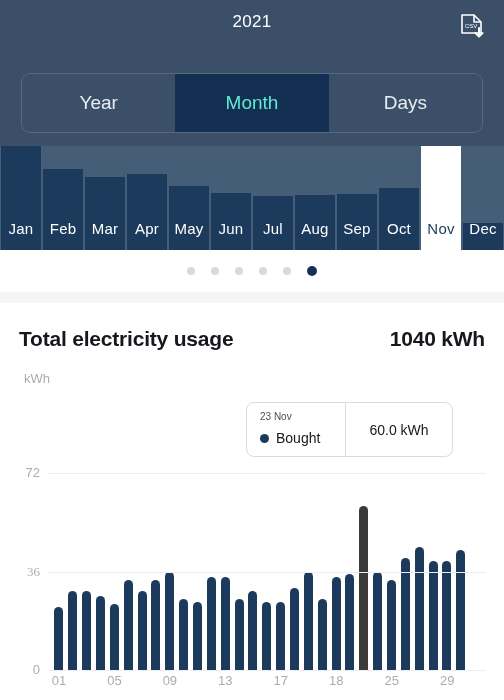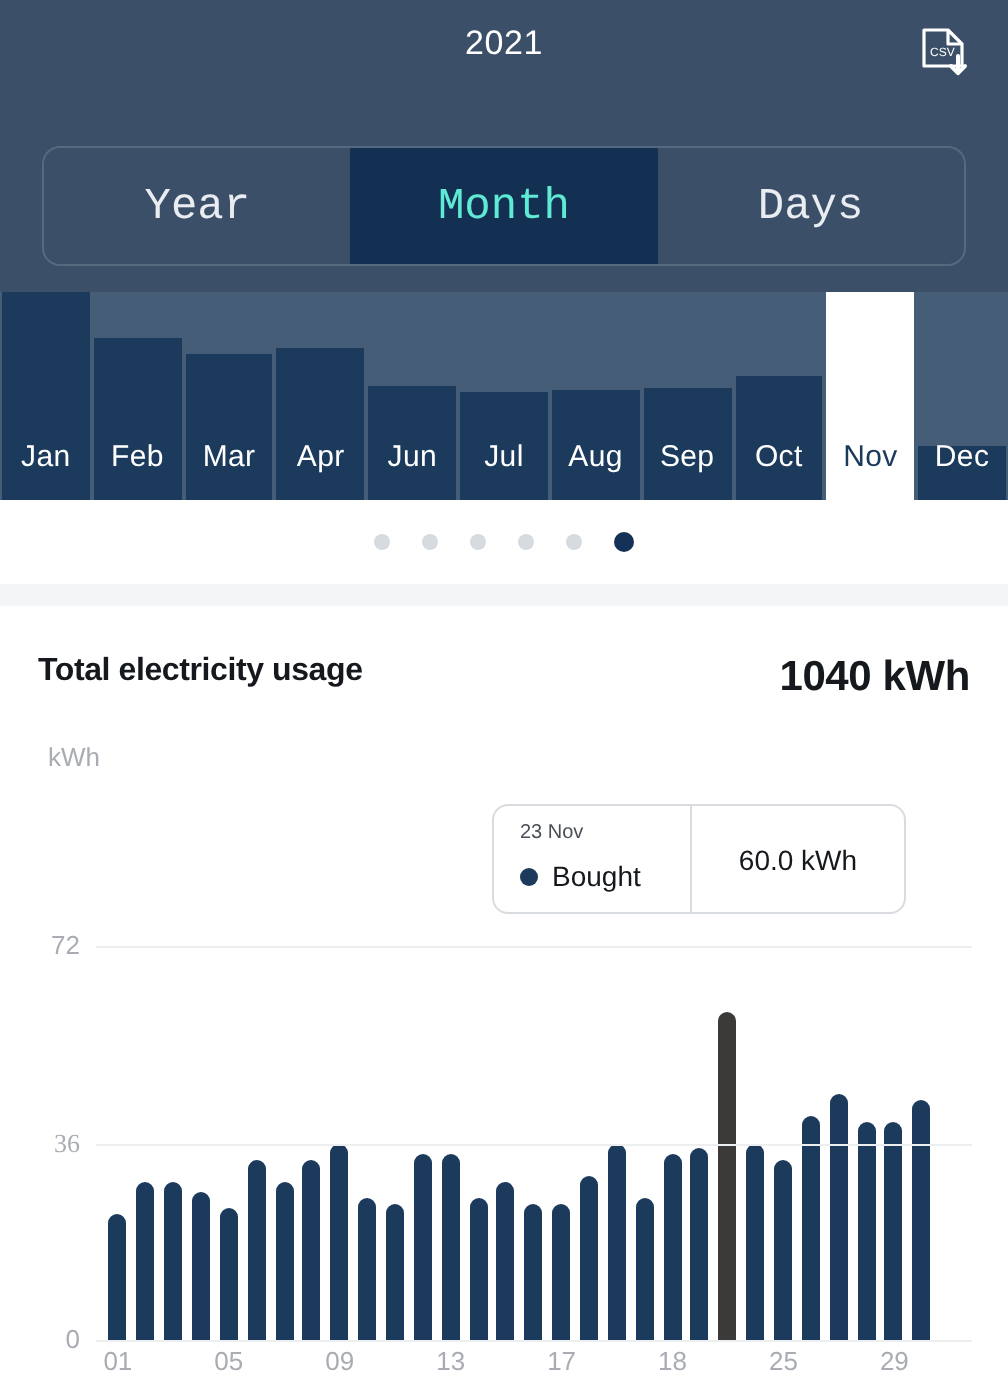--- a/index.html
+++ b/index.html
@@ -38,24 +38,23 @@
     width: 462px; height: 60px;
     border: 1px solid #55697f;
     border-radius: 9px;
     display: flex;
     overflow: hidden;
   }
   .seg {
     flex: 1 1 0;
     display: flex; align-items: center; justify-content: center;
     color: #e9edf1;
-    font-size: 22px;
+    font-size: 19px;
     cursor: pointer;
     background: transparent;
-    font-family: Liberation Mono, monospace;
   }
   .seg.active {
     background: #133052;
     color: #5eead4;
   }
 
   
   .month-strip {
     position: absolute; left: 0; top: 146px;
     width: 504px; height: 104px;
@@ -107,21 +106,21 @@
   }
 
   
   .main {
     position: absolute; left: 0; top: 303px;
     width: 504px; height: 397px;
     background: #ffffff;
   }
   .usage-title {
     position: absolute; left: 19px; top: 24px;
-    font-size: 16px; font-weight: bold; color: #15181c;
+    font-size: 21px; font-weight: bold; color: #15181c;
     letter-spacing: -0.2px;
   }
   .usage-total {
     position: absolute; right: 19px; top: 24px;
     font-size: 21px; font-weight: bold; color: #15181c;
     letter-spacing: -0.2px;
   }
   .y-unit {
     position: absolute; left: 24px; top: 68px;
     font-size: 13px; color: #a9adb3;
@@ -233,20 +232,24 @@
         <div class="month-bar" style="height: 78%;"></div>
         <div class="month-label">Feb</div>
       </div>
       <div class="month-cell">
         <div class="month-bar" style="height: 70%;"></div>
         <div class="month-label">Mar</div>
       </div>
       <div class="month-cell">
         <div class="month-bar" style="height: 73%;"></div>
         <div class="month-label">Apr</div>
+      </div>
+      <div class="month-cell">
+        <div class="month-bar" style="height: 62%;"></div>
+        <div class="month-label">May</div>
       </div>
       <div class="month-cell">
         <div class="month-bar" style="height: 55%;"></div>
         <div class="month-label">Jun</div>
       </div>
       <div class="month-cell">
         <div class="month-bar" style="height: 52%;"></div>
         <div class="month-label">Jul</div>
       </div>
       <div class="month-cell">

